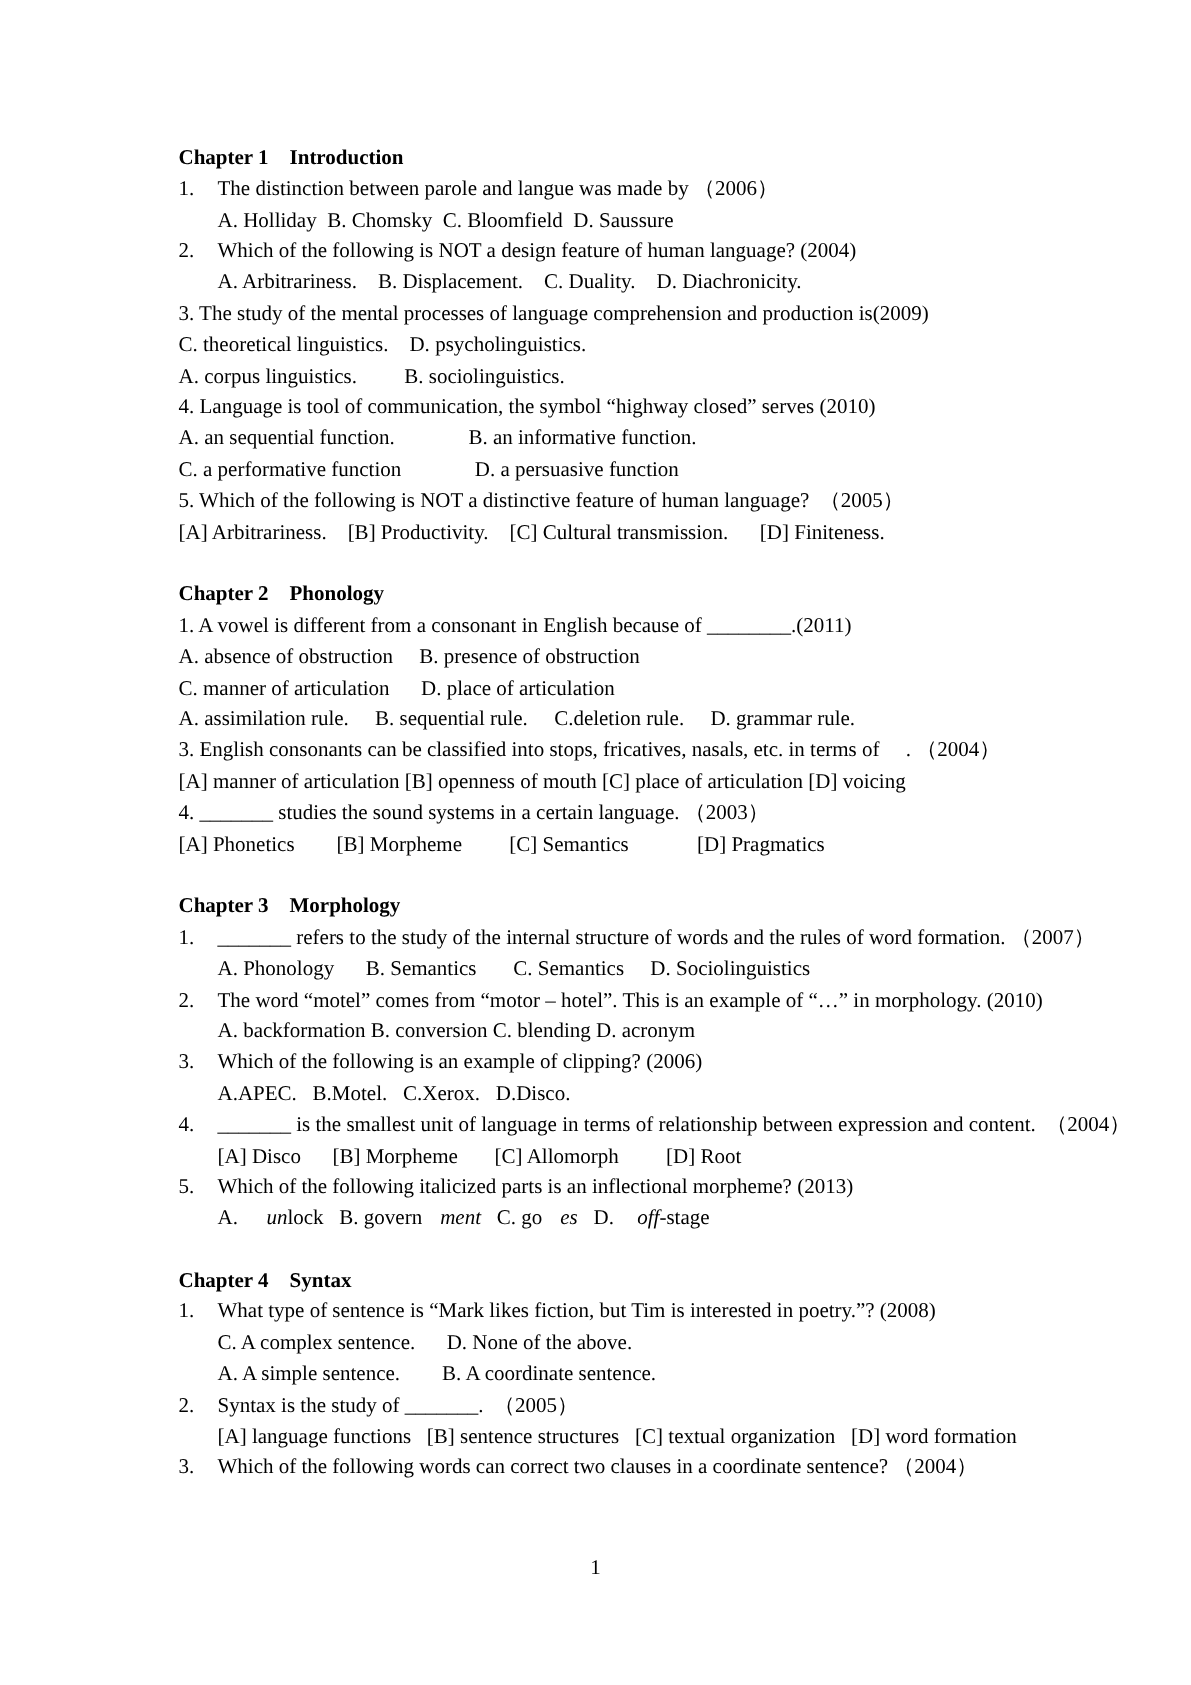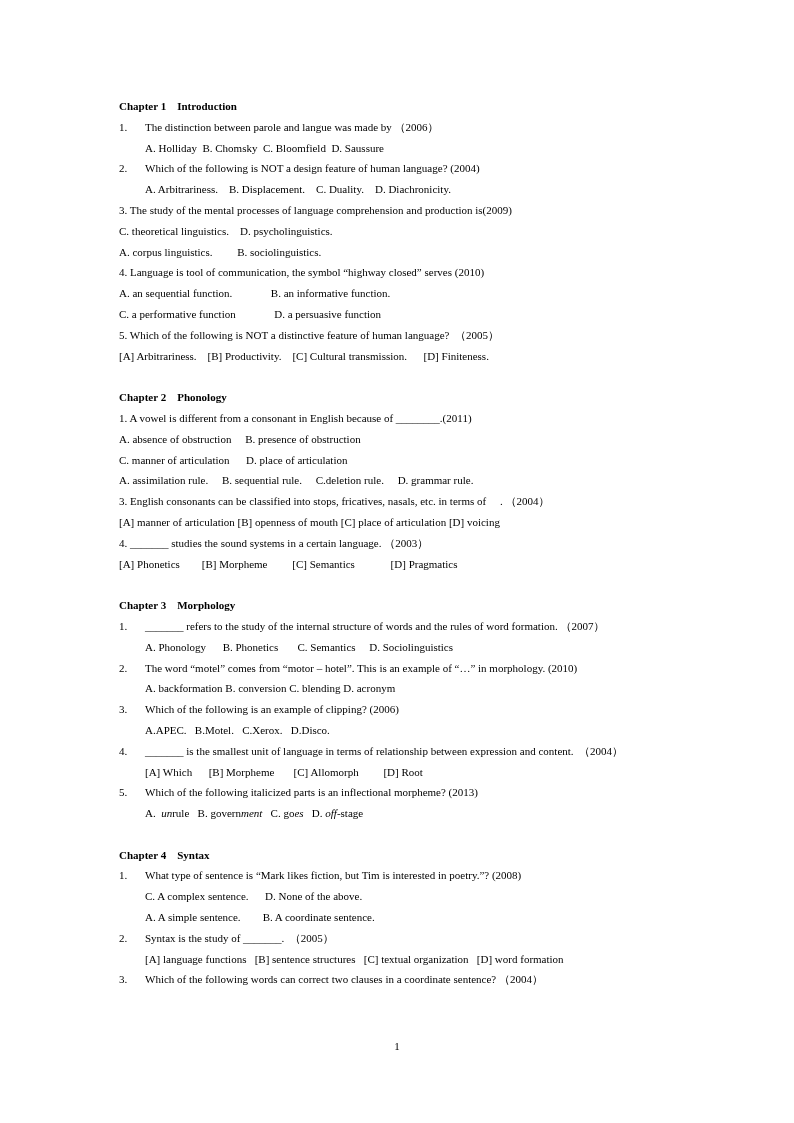--- a/index.html
+++ b/index.html
@@ -6,41 +6,41 @@
     margin: 0;
     padding: 0;
     background: #ffffff;
   }
   .page {
     position: relative;
     width: 794px;
     height: 1123px;
     background: #ffffff;
     font-family: "Liberation Serif", "DejaVu Serif", serif;
-    font-size: 11px;
+    font-size: 14px;
     color: #000000;
     overflow: hidden;
   }
   .content {
     position: absolute;
     left: 119px;
     top: 96px;
     width: 600px;
   }
   .line {
     white-space: pre;
     line-height: 20.8px;
     height: 20.8px;
   }
   .heading { font-weight: bold; }
   .blank { height: 20.8px; }
   .num { display: inline-block; width: 26px; }
   .ind { padding-left: 26px; }
   .b { font-weight: normal; }
-  .i { font-style: italic; }
+  .i { font-style: italic; margin-left: 12px; }
   .footer {
     position: absolute;
     left: 0;
     top: 1036px;
     width: 794px;
     text-align: center;
     line-height: 20.8px;
   }
 </style>
 </head>
@@ -67,29 +67,29 @@
       <div class="line"><span class="b">A. absence of obstruction</span><span class="">     B. presence of obstruction</span></div>
       <div class="line"><span class="">C. manner of articulation      D. place of articulation</span></div>
       <div class="line"><span class="">A. assimilation rule.     </span><span class="b">B. sequential rule.</span><span class="">     C.deletion rule.     D. grammar rule.</span></div>
       <div class="line"><span class="">3. English consonants can be classified into stops, fricatives, nasals, etc. in terms of     . （2004）</span></div>
       <div class="line"><span class="b">[A] manner of articulation</span><span class=""> [B] openness of mouth [C] place of articulation [D] voicing</span></div>
       <div class="line"><span class="">4. _______ studies the sound systems in a certain language. （2003）</span></div>
       <div class="line"><span class="">[A] Phonetics        </span><span class="b">[B] Morpheme</span><span class="">         [C] Semantics             [D] Pragmatics</span></div>
       <div class="blank"></div>
       <div class="line heading">Chapter 3    Morphology</div>
       <div class="line"><span class="num">1.</span><span class="">_______ refers to the study of the internal structure of words and the rules of word formation. （2007）</span></div>
-      <div class="line ind"><span class="">A. Phonology      </span><span class="b">B. Phonetics</span><span class="">       C. Semantics     D. Sociolinguistics</span></div>
+      <div class="line ind"><span class="">A. Phonology      </span><span class="b">B. Semantics</span><span class="">       C. Semantics     D. Sociolinguistics</span></div>
       <div class="line"><span class="num">2.</span><span class="">The word “motel” comes from “motor – hotel”. This is an example of “…” in morphology. (2010)</span></div>
       <div class="line ind"><span class="">A. backformation B. conversion </span><span class="b">C. blending</span><span class=""> D. acronym</span></div>
       <div class="line"><span class="num">3.</span><span class="">Which of the following is an example of clipping? (2006)</span></div>
       <div class="line ind"><span class="">A.APEC.   B.Motel.   C.Xerox.   </span><span class="b">D.Disco.</span></div>
       <div class="line"><span class="num">4.</span><span class="">_______ is the smallest unit of language in terms of relationship between expression and content.  （2004）</span></div>
-      <div class="line ind"><span class="">[A] Which      </span><span class="b">[B] Morpheme</span><span class="">       [C] Allomorph         [D] Root</span></div>
+      <div class="line ind"><span class="">[A] Disco      </span><span class="b">[B] Morpheme</span><span class="">       [C] Allomorph         [D] Root</span></div>
       <div class="line"><span class="num">5.</span><span class="">Which of the following italicized parts is an inflectional morpheme? (2013)</span></div>
-      <div class="line ind"><span class="">A.  </span><span class="i">un</span><span class="">rule   B. govern</span><span class="i">ment</span><span class="">   </span><span class="b">C. go</span><span class="b i">es</span><span class="">   D. </span><span class="i">off</span><span class="">-stage</span></div>
+      <div class="line ind"><span class="">A.  </span><span class="i">un</span><span class="">lock   B. govern</span><span class="i">ment</span><span class="">   </span><span class="b">C. go</span><span class="b i">es</span><span class="">   D. </span><span class="i">off</span><span class="">-stage</span></div>
       <div class="blank"></div>
       <div class="line heading">Chapter 4    Syntax</div>
       <div class="line"><span class="num">1.</span><span class="">What type of sentence is “Mark likes fiction, but Tim is interested in poetry.”? (2008)</span></div>
       <div class="line ind"><span class="">C. A complex sentence.      D. None of the above.</span></div>
       <div class="line ind"><span class="">A. A simple sentence.        </span><span class="b">B. A coordinate sentence.</span></div>
       <div class="line"><span class="num">2.</span><span class="">Syntax is the study of _______.  （2005）</span></div>
       <div class="line ind"><span class="">[A] language functions   </span><span class="b">[B] sentence structures</span><span class="">   [C] textual organization   [D] word formation</span></div>
       <div class="line"><span class="num">3.</span><span class="">Which of the following words can correct two clauses in a coordinate sentence? （2004）</span></div>
     </div>
   <div class="footer">1</div>

